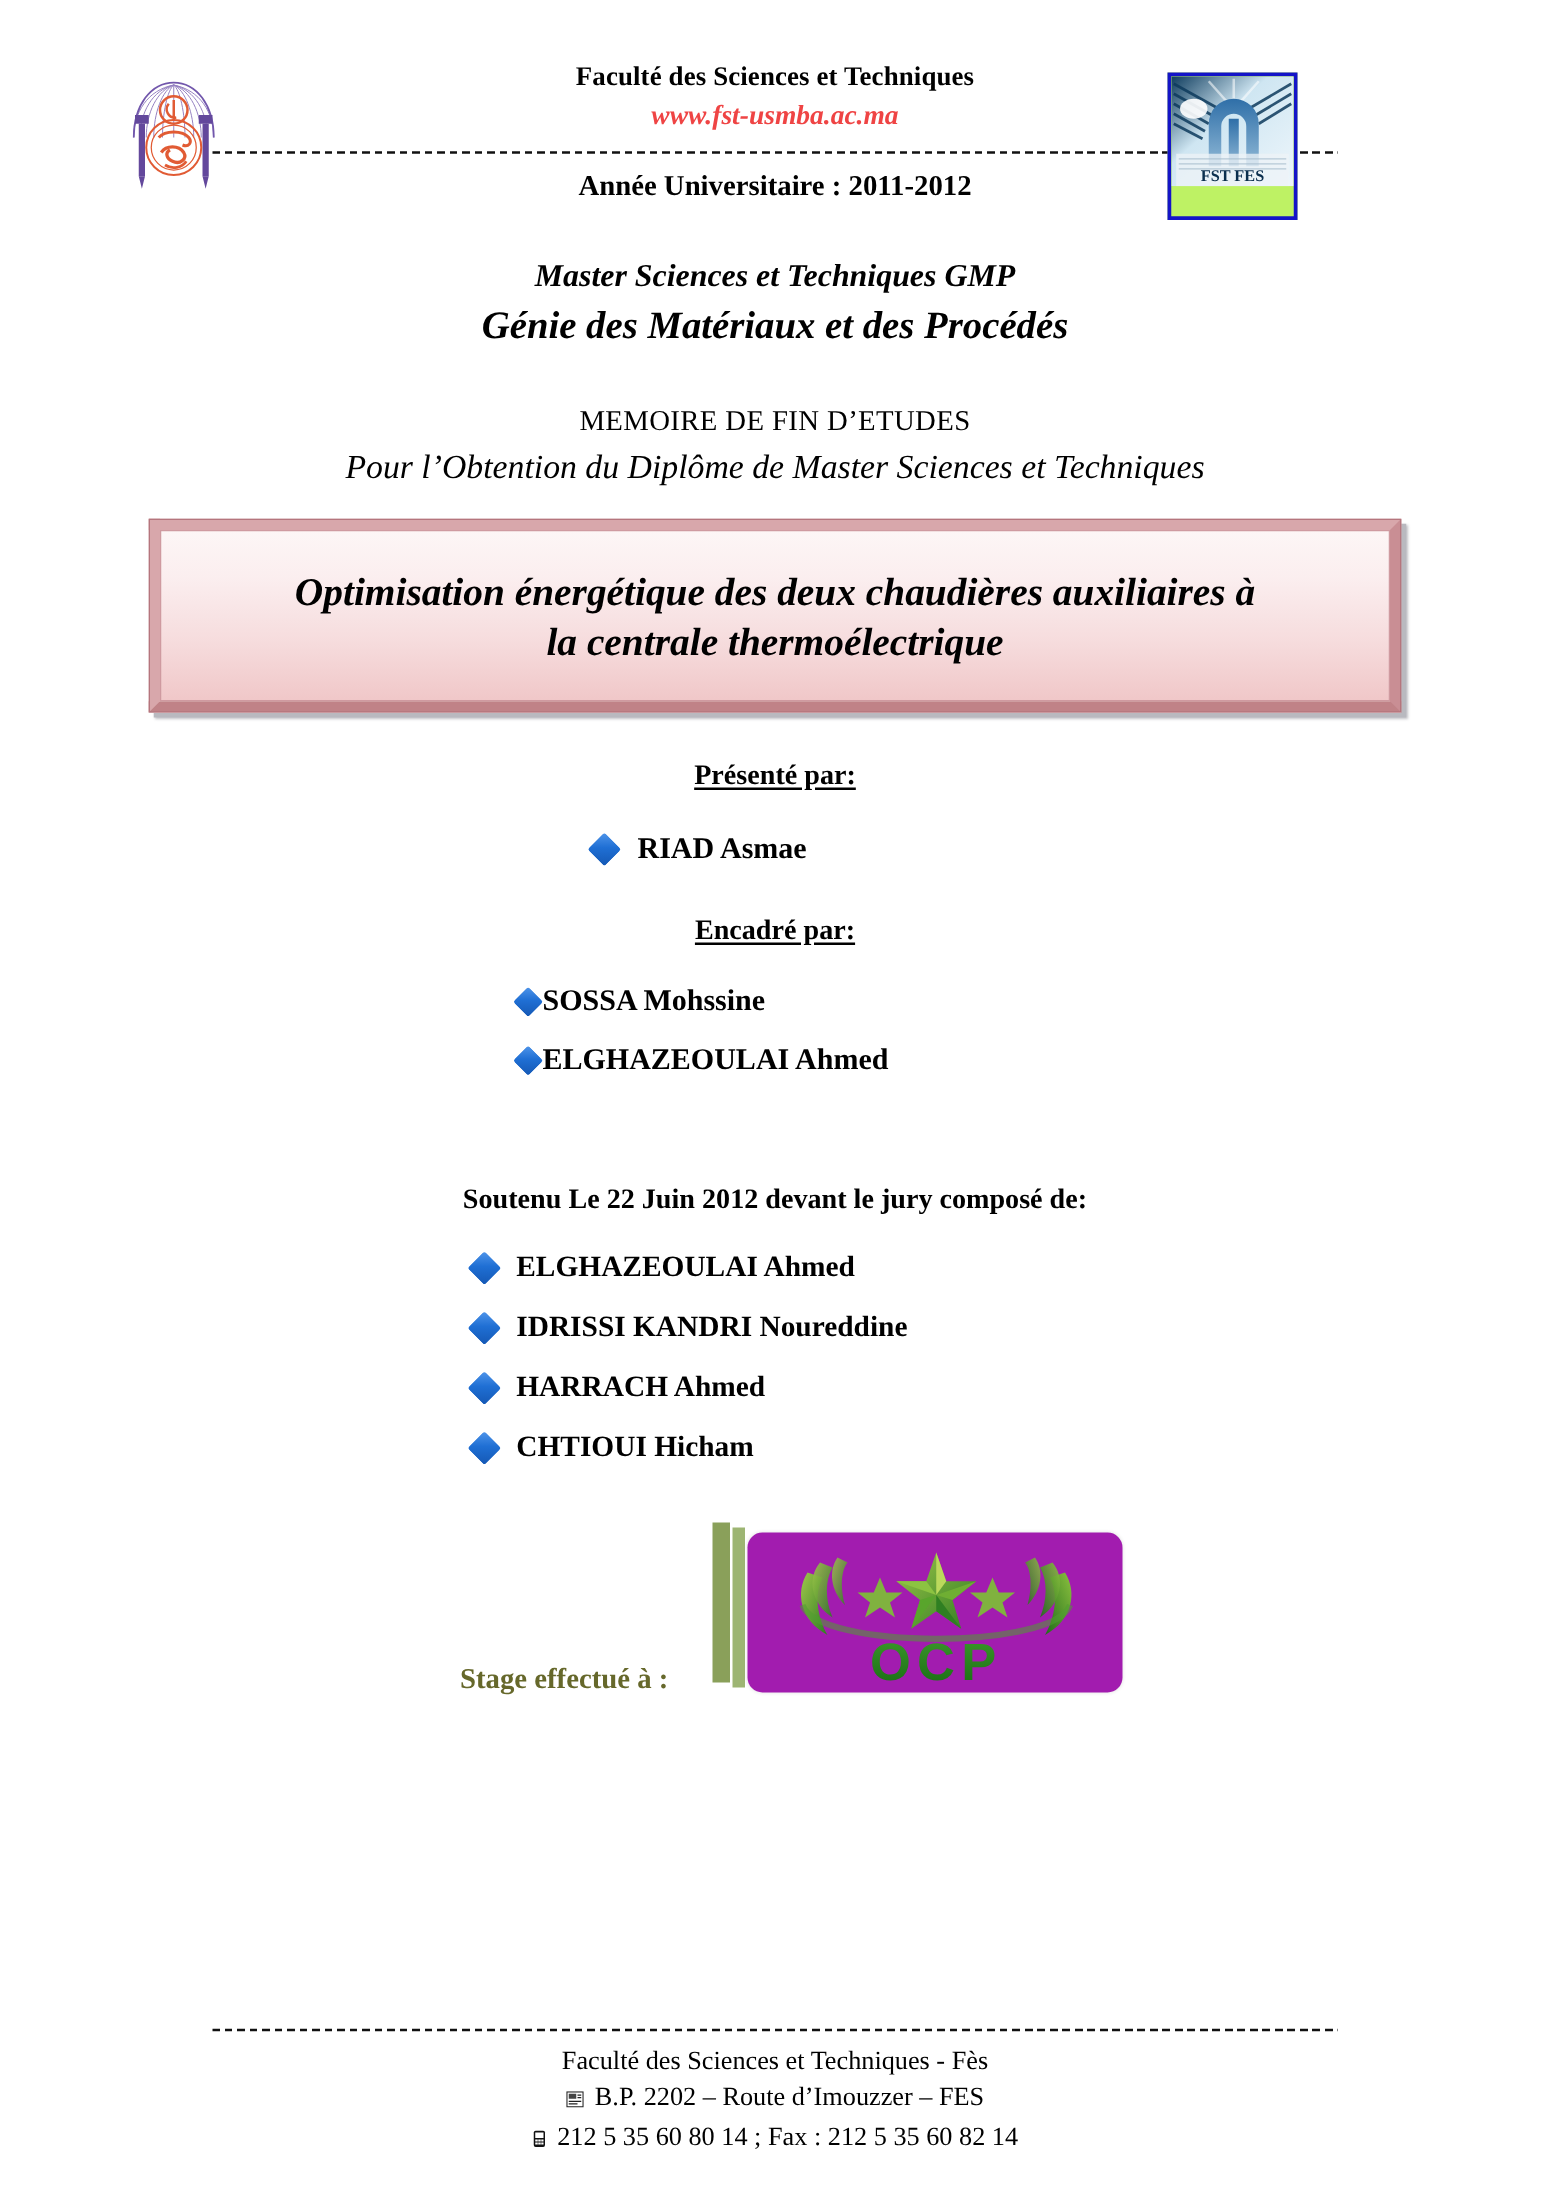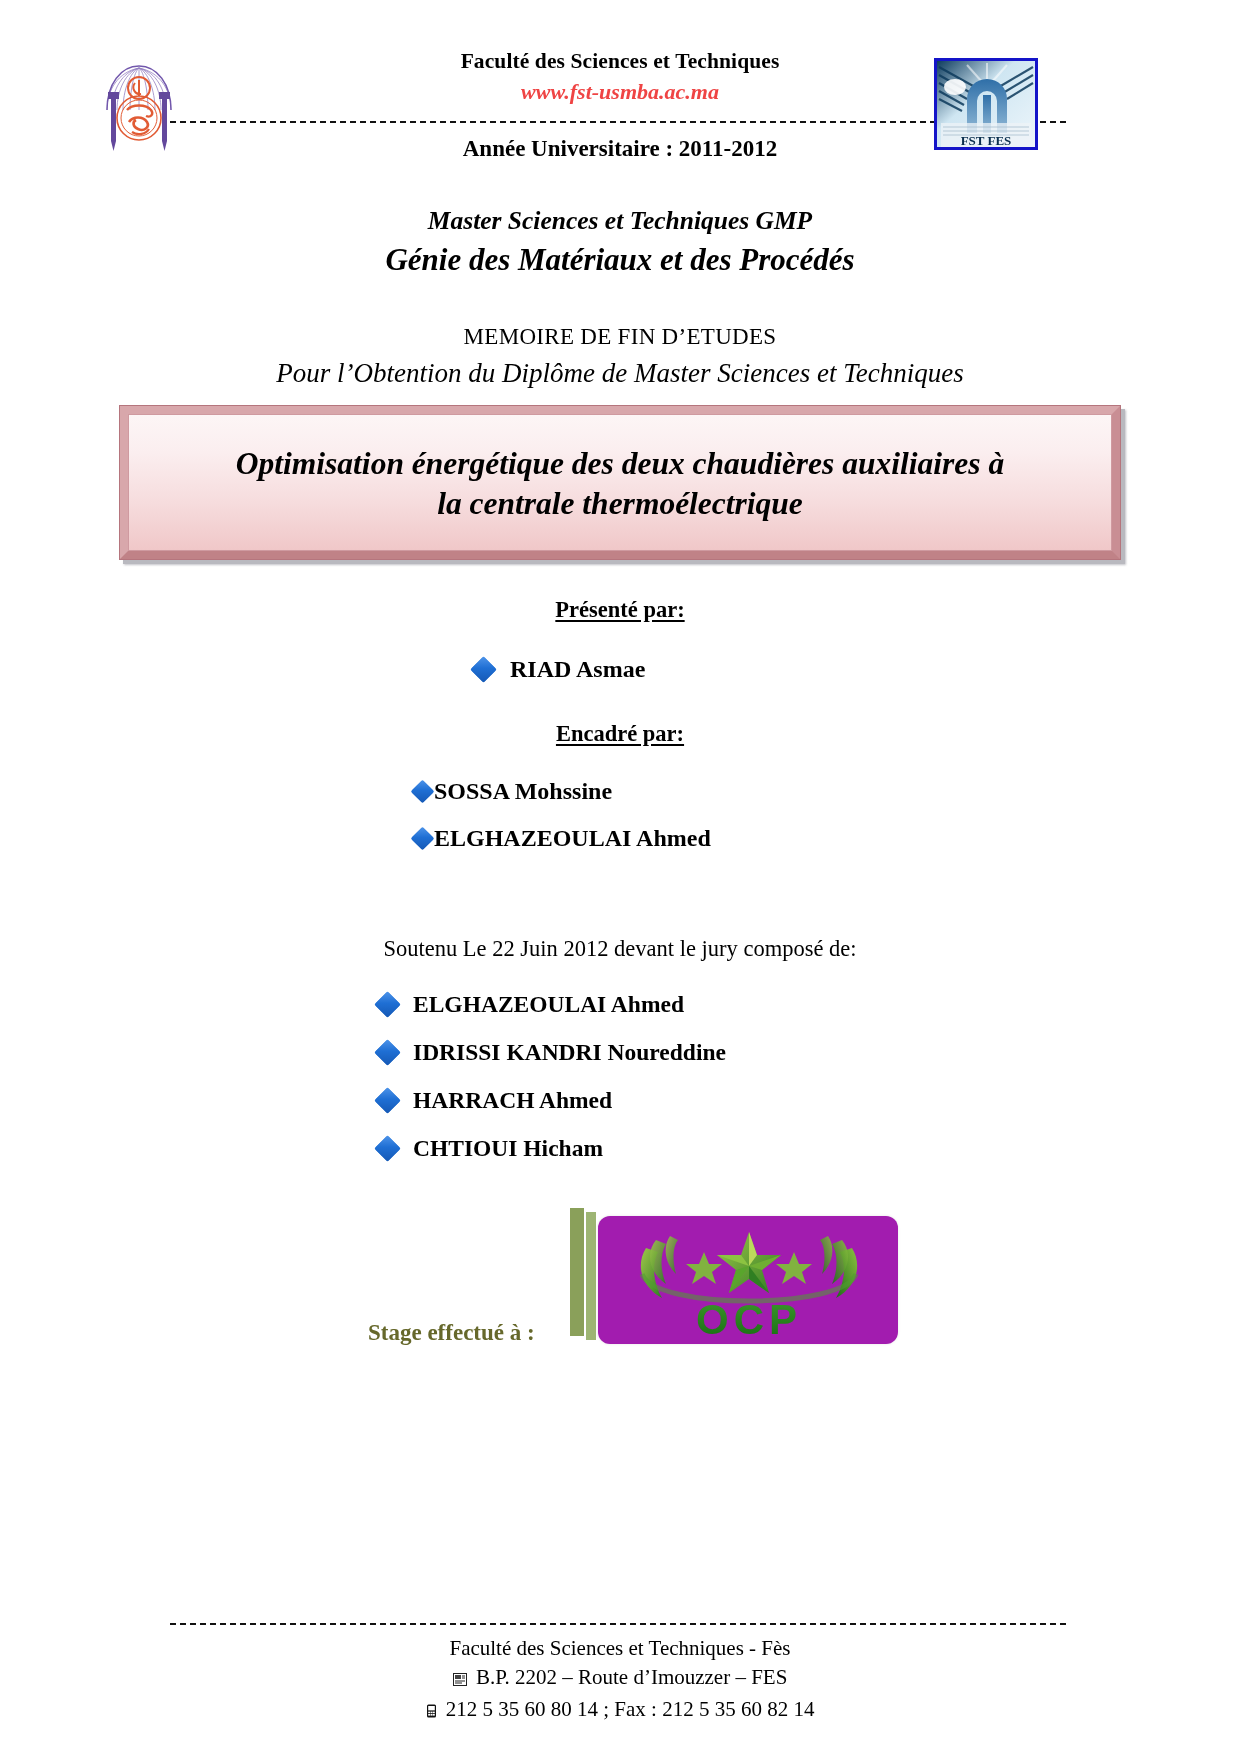--- a/index.html
+++ b/index.html
@@ -29,23 +29,23 @@
     left: 96px;
     top: 52px;
     width: 86px;
     height: 104px;
   }
   .header-logo-right {
     position: absolute;
     left: 934px;
     top: 58px;
     width: 104px;
-    height: 92px;
+    height: 118px;
     border: 3px solid #1414c8;
-    background: #eab308;
+    background: #bef264;
     overflow: hidden;
   }
   .header-center {
     text-align: center;
     line-height: 1.30;
   }
   .header-line1, .header-line2 {
     font-size: 21.5px;
     font-weight: bold;
     letter-spacing: 0.1px;
@@ -102,21 +102,21 @@
   }
   .pour-obtention {
     text-align: center;
     font-size: 27px;
     font-style: italic;
     margin-top: 8px;
   }
 
   
   .title-box-wrap {
-    margin: 16px auto 0 auto;
+    margin: 26px auto 0 auto;
     width: 1002px;
     position: relative;
   }
   .title-box {
     position: relative;
     border-top: 9px solid #d8a7ab;
     border-left: 9px solid #d8a7ab;
     border-right: 9px solid #c98e94;
     border-bottom: 9px solid #c08287;
     background: linear-gradient(to bottom, #fdf6f6 0%, #fbeeef 28%, #f6dcdd 65%, #f0c7c8 100%);
@@ -173,21 +173,21 @@
   .person-riad .person-name { margin-left: 17px; }
 
   .encadre-list { margin-top: 31px; }
   .encadre-list .person-row { padding-left: 414px; }
   .encadre-list .person-row + .person-row { margin-top: 20px; }
   .encadre-list .person-name { margin-left: 3px; }
 
   .soutenu {
     text-align: center;
     font-size: 22.5px;
-    font-weight: normal;
+    font-weight: bold;
     margin-top: 84px;
   }
 
   .jury-list { margin-top: 29px; }
   .jury-list .person-row { padding-left: 378px; font-size: 23.5px; }
   .jury-list .person-row + .person-row { margin-top: 21px; }
   .jury-list .person-name { margin-left: 16px; }
 
   
   .diamond {

